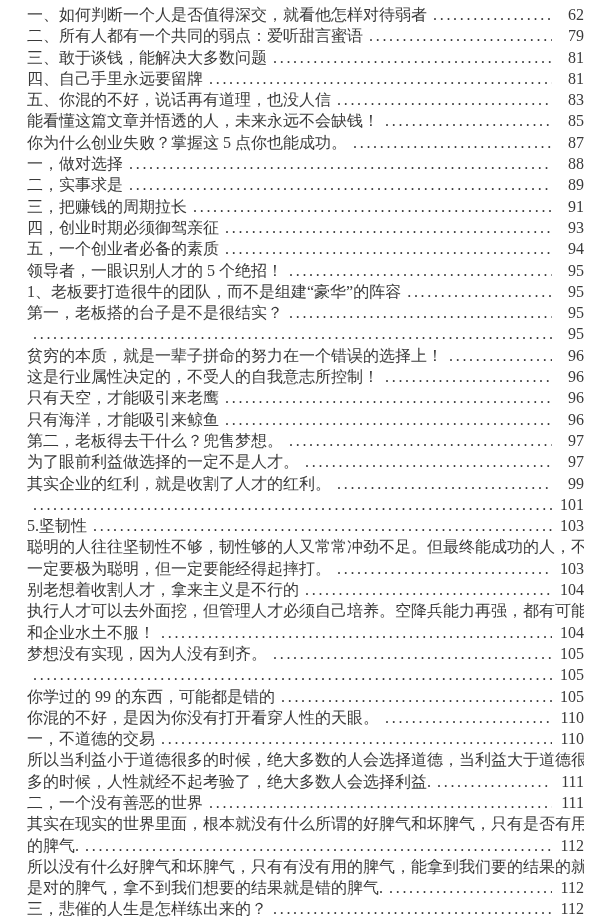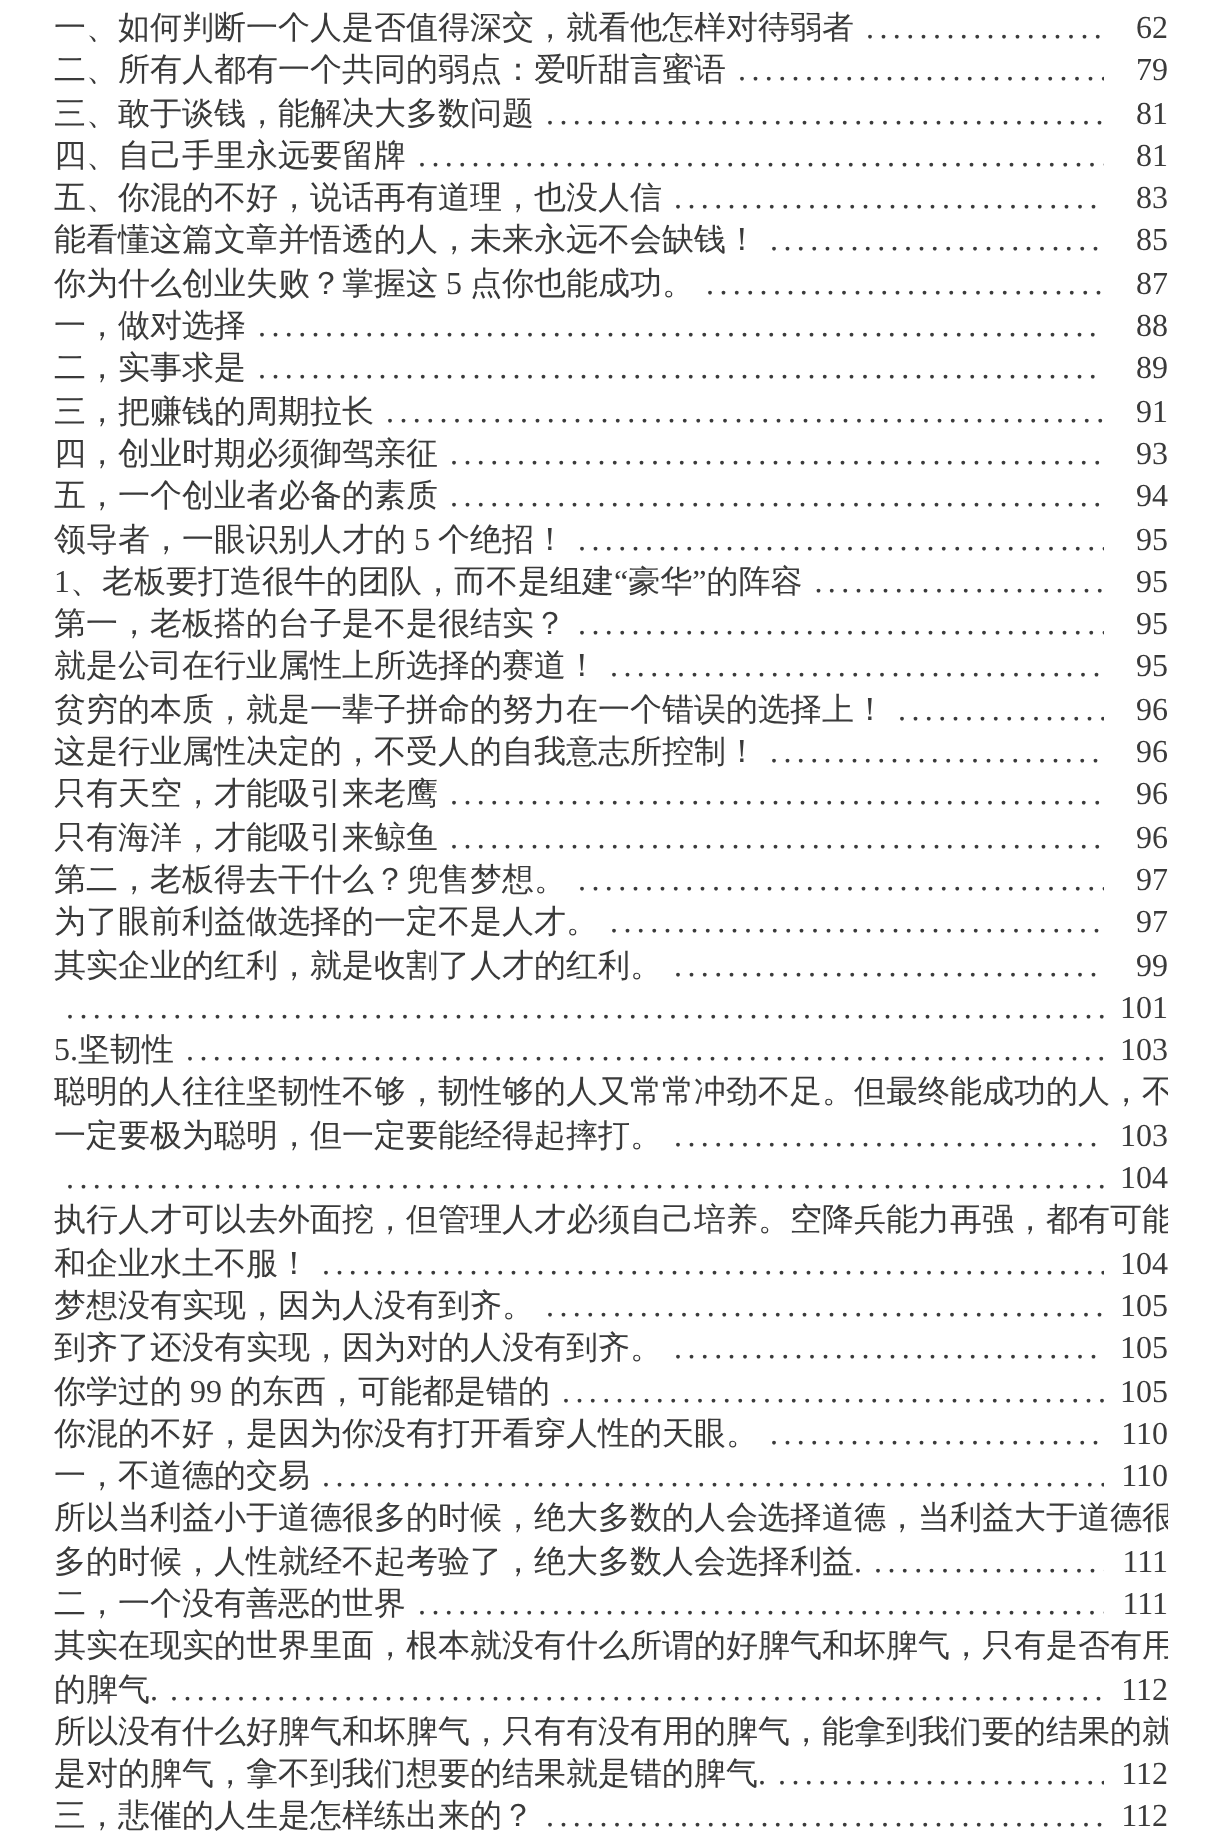--- a/index.html
+++ b/index.html
@@ -149,21 +149,20 @@
     <span class="toc-page">95</span>
   </div>
 
   <div class="toc-row">
     <span class="toc-text">第一，老板搭的台子是不是很结实？</span>
     <span class="toc-dots"></span>
     <span class="toc-page">95</span>
   </div>
 
   <div class="toc-row">
-    <span class="toc-text">就是公司在行业属性上所选择的赛道！</span>
     <span class="toc-dots"></span>
     <span class="toc-page">95</span>
   </div>
 
   <div class="toc-row">
     <span class="toc-text">贫穷的本质，就是一辈子拼命的努力在一个错误的选择上！</span>
     <span class="toc-dots"></span>
     <span class="toc-page">96</span>
   </div>
 
@@ -216,40 +215,40 @@
 
   <div class="toc-wrap-line toc-entry-text-line">聪明的人往往坚韧性不够，韧性够的人又常常冲劲不足。但最终能成功的人，不</div>
 
   <div class="toc-row">
     <span class="toc-text">一定要极为聪明，但一定要能经得起摔打。</span>
     <span class="toc-dots"></span>
     <span class="toc-page">103</span>
   </div>
 
   <div class="toc-row">
+    <span class="toc-text">别老想着收割人才，拿来主义是不行的</span>
     <span class="toc-dots"></span>
     <span class="toc-page">104</span>
   </div>
 
   <div class="toc-wrap-line toc-entry-text-line">执行人才可以去外面挖，但管理人才必须自己培养。空降兵能力再强，都有可能</div>
 
   <div class="toc-row">
     <span class="toc-text">和企业水土不服！</span>
     <span class="toc-dots"></span>
     <span class="toc-page">104</span>
   </div>
 
   <div class="toc-row">
     <span class="toc-text">梦想没有实现，因为人没有到齐。</span>
     <span class="toc-dots"></span>
     <span class="toc-page">105</span>
   </div>
 
   <div class="toc-row">
-    <span class="toc-text">到齐了还没有实现，因为对的人没有到齐。</span>
     <span class="toc-dots"></span>
     <span class="toc-page">105</span>
   </div>
 
   <div class="toc-row">
     <span class="toc-text">你学过的 99 的东西，可能都是错的</span>
     <span class="toc-dots"></span>
     <span class="toc-page">105</span>
   </div>
 

